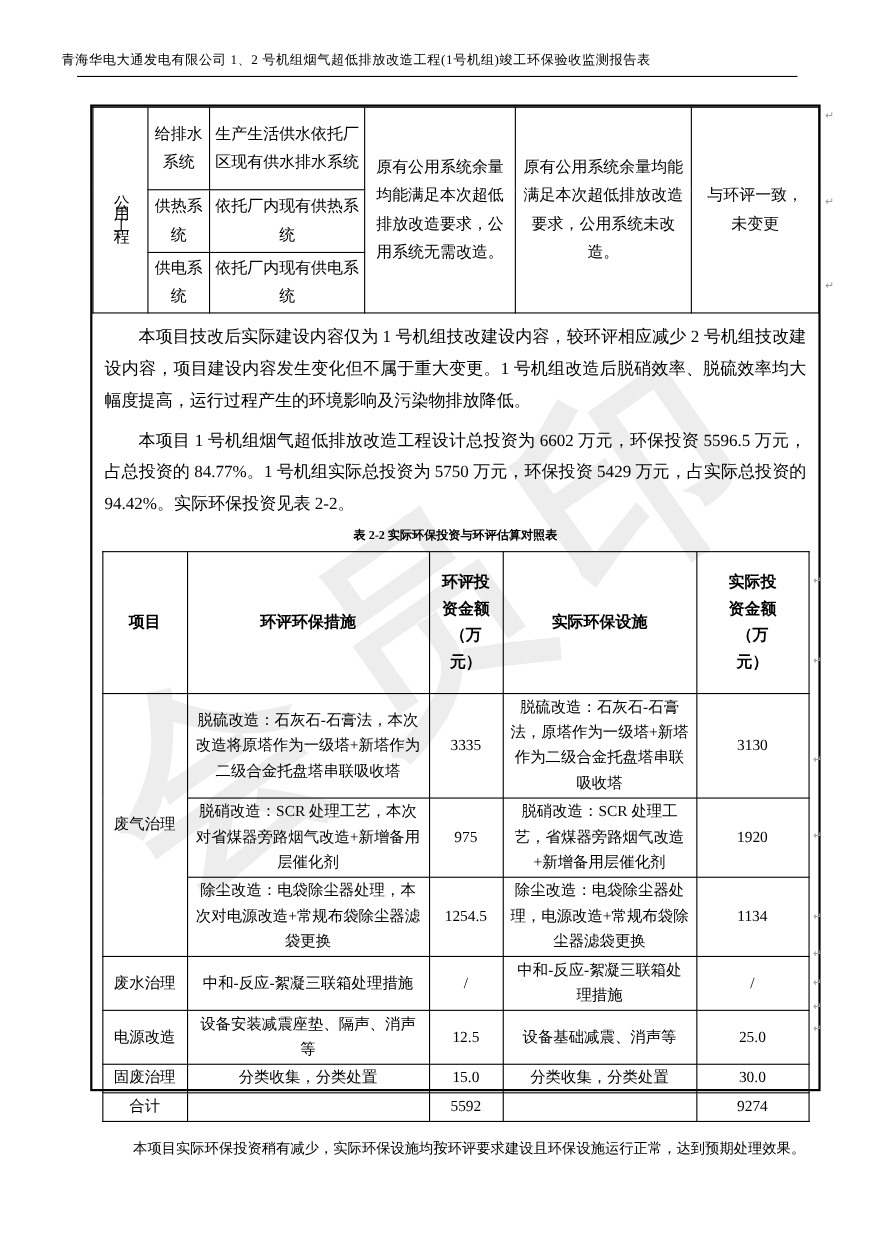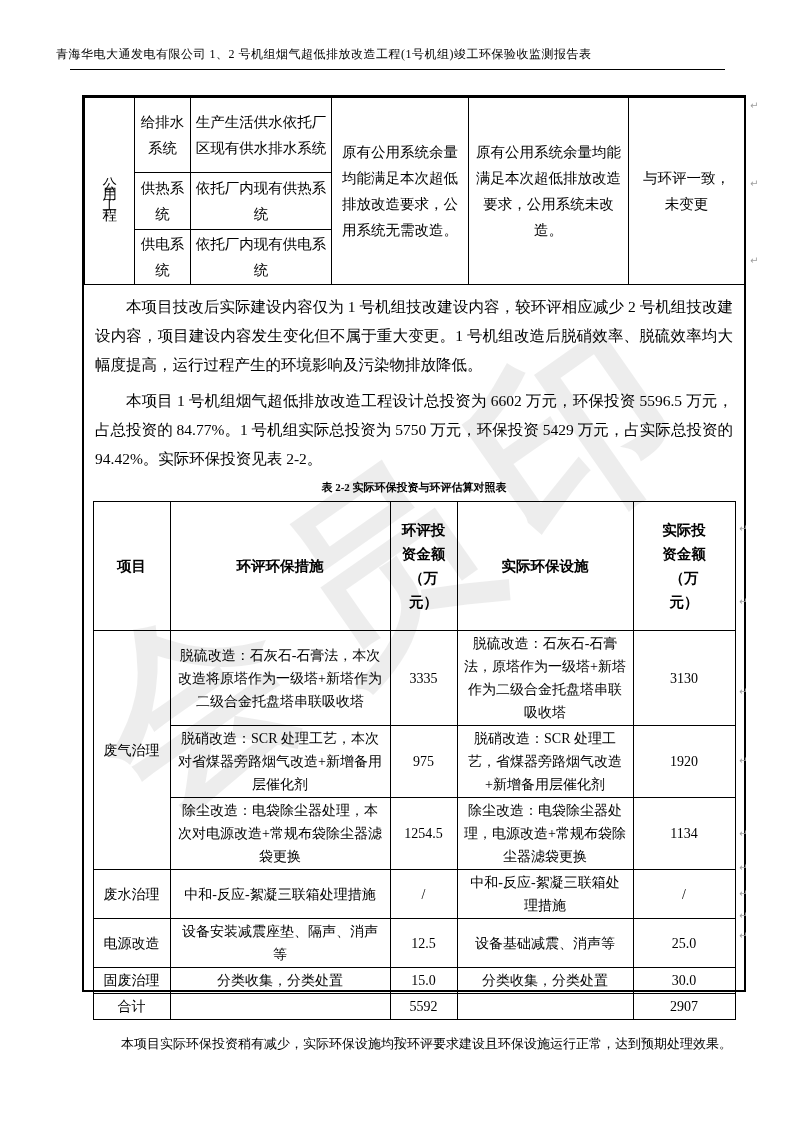--- a/index.html
+++ b/index.html
@@ -197,21 +197,21 @@
         <td class="measure">分类收集，分类处置</td>
         <td>15.0</td>
         <td class="measure">分类收集，分类处置</td>
         <td>30.0</td>
       </tr>
       <tr style="height:23px">
         <td>合计</td>
         <td></td>
         <td>5592</td>
         <td></td>
-        <td>2907</td>
+        <td>9274</td>
       </tr>
     </tbody>
       </table>
 
     <p class="closing">本项目实际环保投资稍有减少，实际环保设施均按环评要求建设且环保设施运行正常，达到预期处理效果。</p>
   </div>
 
   <span class="pmark" style="left:750px;top:100px">↵</span>
   <span class="pmark" style="left:750px;top:178px">↵</span>
   <span class="pmark" style="left:750px;top:255px">↵</span>

